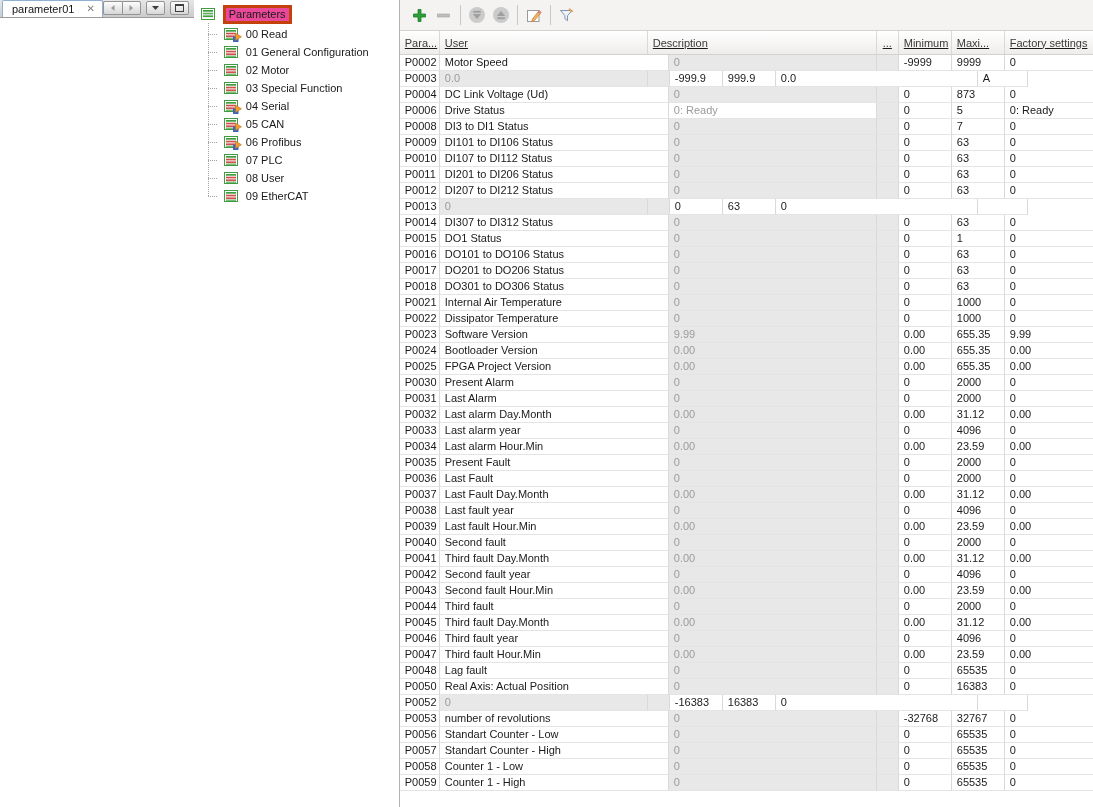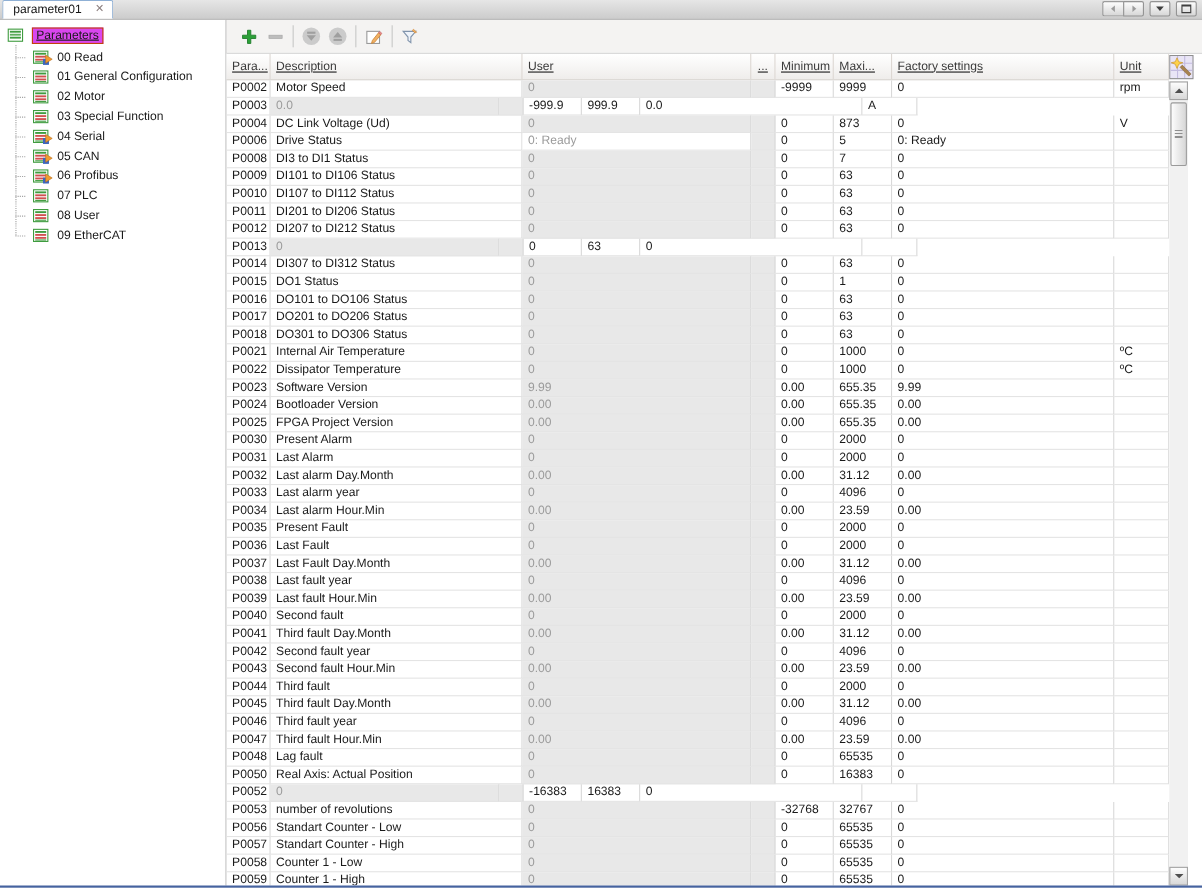--- a/index.html
+++ b/index.html
@@ -1,38 +1,38 @@
 <!DOCTYPE html>
 <html><head>
 <meta charset="utf-8">
 <style>
   * { margin:0; padding:0; box-sizing:border-box; }
   html,body { width:1093px; height:807px; }
   body { font-family:"Liberation Sans", sans-serif; font-size:11px; color:#1a1a1a; background:#fff; overflow:hidden; }
 
-  .app { position:relative; width:1093px; height:807px; display:flex; flex-direction:column; background:#fff; }
+  .app { position:relative; width:1093px; height:807px; display:flex; flex-direction:row; background:#fff; }
   .bottom-edge { height:2px; background:#46639f; }
 
   
   .tabbar { height:18px; background:linear-gradient(#e6e6e6,#cccccc); border-bottom:1px solid #9b9b9b; display:flex; align-items:flex-end; }
   .tab { height:17px; margin-left:2px; background:#fff; border:1px solid #8fb0d5; border-bottom:none; border-radius:2px 2px 0 0; display:flex; align-items:center; padding:0 7px 0 9px; gap:12px; }
   .tab-label { color:#141414; }
   .tab-close { color:#8a7d7d; font-size:10px; line-height:10px; }
   .tabbar-controls { margin-left:auto; display:flex; align-items:center; gap:5px; padding:0 5px 2px 0; }
   .wbtn { height:14px; background:linear-gradient(#fdfdfd,#d7d7d7); border:1px solid #949494; border-radius:2px; display:flex; align-items:center; justify-content:center; width:19px; }
   .wbtn-pair { display:flex; }
   .wbtn-pair .wbtn:first-child { border-radius:2px 0 0 2px; border-right:none; }
   .wbtn-pair .wbtn:last-child { border-radius:0 2px 2px 0; }
   .max-glyph { width:9px; height:8px; border:1.5px solid #3f3f3f; border-top-width:2.5px; }
 
   
   .main { flex:1; display:flex; min-height:0; }
   .sidebar { width:206px; border-right:1px solid #b3b3b3; background:#fff; padding-top:5px; flex:0 0 auto; }
   .tree-root { display:flex; align-items:center; gap:7px; padding-left:6px; height:18px; }
-  .tree-root-label { background:#d946ef; border:1px solid #c2410c; padding:0 3px; line-height:13px;text-decoration:underline; }
+  .tree-root-label { background:#ec4899; border:3px solid #c2410c; padding:0 3px; line-height:13px; }
   .tree-children { position:relative; margin-top:2px; }
   .tree-children::before { content:""; position:absolute; left:14px; top:-2px; bottom:9px; border-left:1px dotted #a2a2a2; }
   .tree-item { position:relative; display:flex; align-items:center; gap:7px; height:18px; padding-left:29px; cursor:default; }
   .tree-item::before { content:""; position:absolute; left:14px; top:9px; width:9px; border-top:1px dotted #a2a2a2; }
   .tree-icon { position:relative; width:16px; height:14px; flex:0 0 auto; }
   .tree-icon .ovl { position:absolute; right:-3px; bottom:-3px; display:none; }
   .tree-item.show-ovl .tree-icon .ovl { display:block; }
 
   .content { flex:1; display:flex; flex-direction:column; min-width:0; }
 
@@ -317,22 +317,22 @@
             <path d="M2.5 4.5h11.5l-4.5 5.2v5l-2.6-2V9.7z" fill="#eef3fa" stroke="#8194ac"></path>
             <path d="M12 2.6l2.8 2.8-1.6.6-2.4-2.4z" fill="#f0b064" stroke="#c9812f" stroke-width="0.5"></path>
           </svg>
         </span>
       </div>
 
       <div class="grid">
         <div class="table-area">
           <div class="thead">
             <div class="th c-param">Para...</div>
+            <div class="th c-user">User</div>
             <div class="th c-desc">Description</div>
-            <div class="th c-user">User</div>
             <div class="th c-dots">...</div>
             <div class="th c-min">Minimum</div>
             <div class="th c-max">Maxi...</div>
             <div class="th c-fact">Factory settings</div>
             <div class="th c-unit">Unit</div>
           </div>
           <div class="tbody">
 
           <div class="tr">
                 <div class="td c-param">P0002</div>

